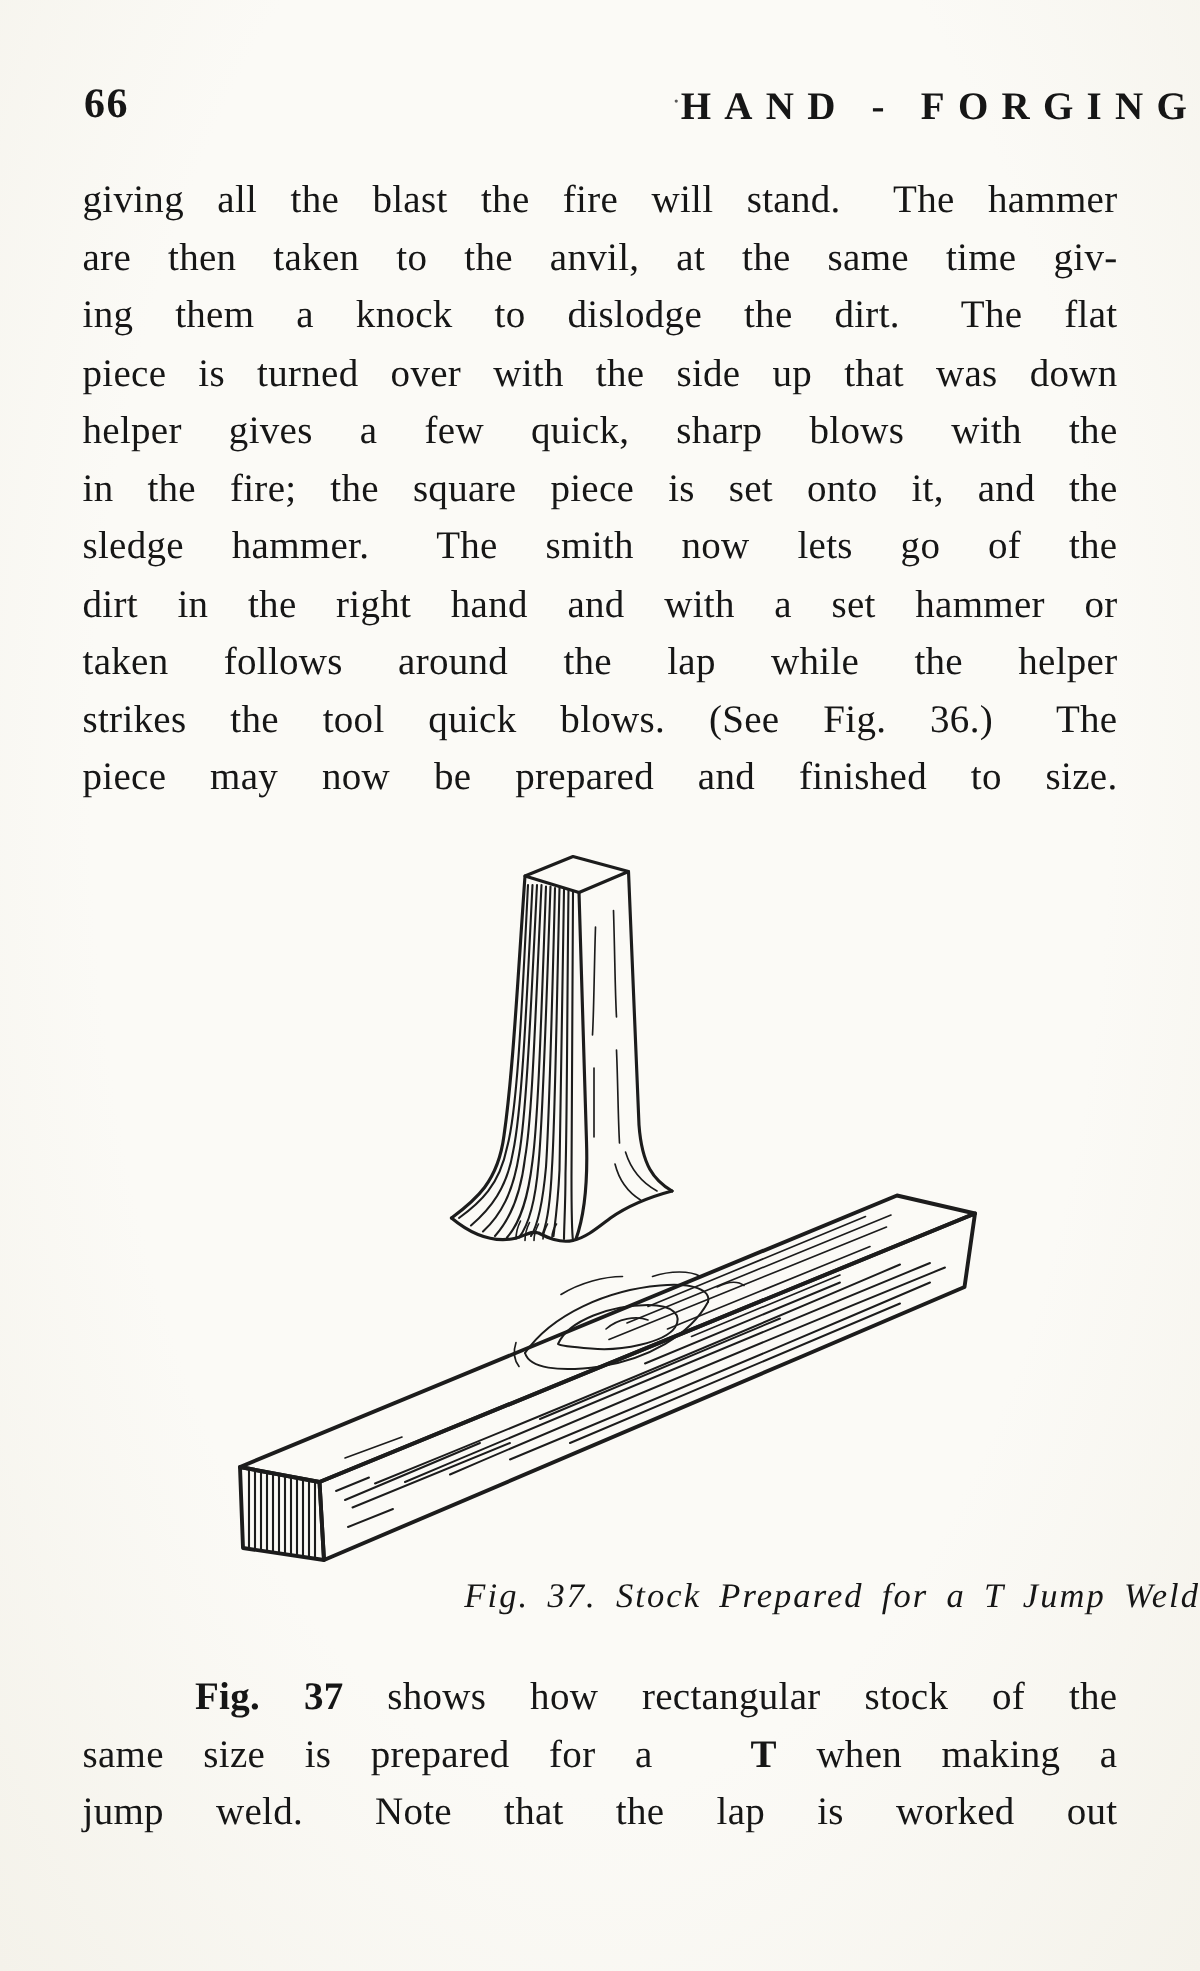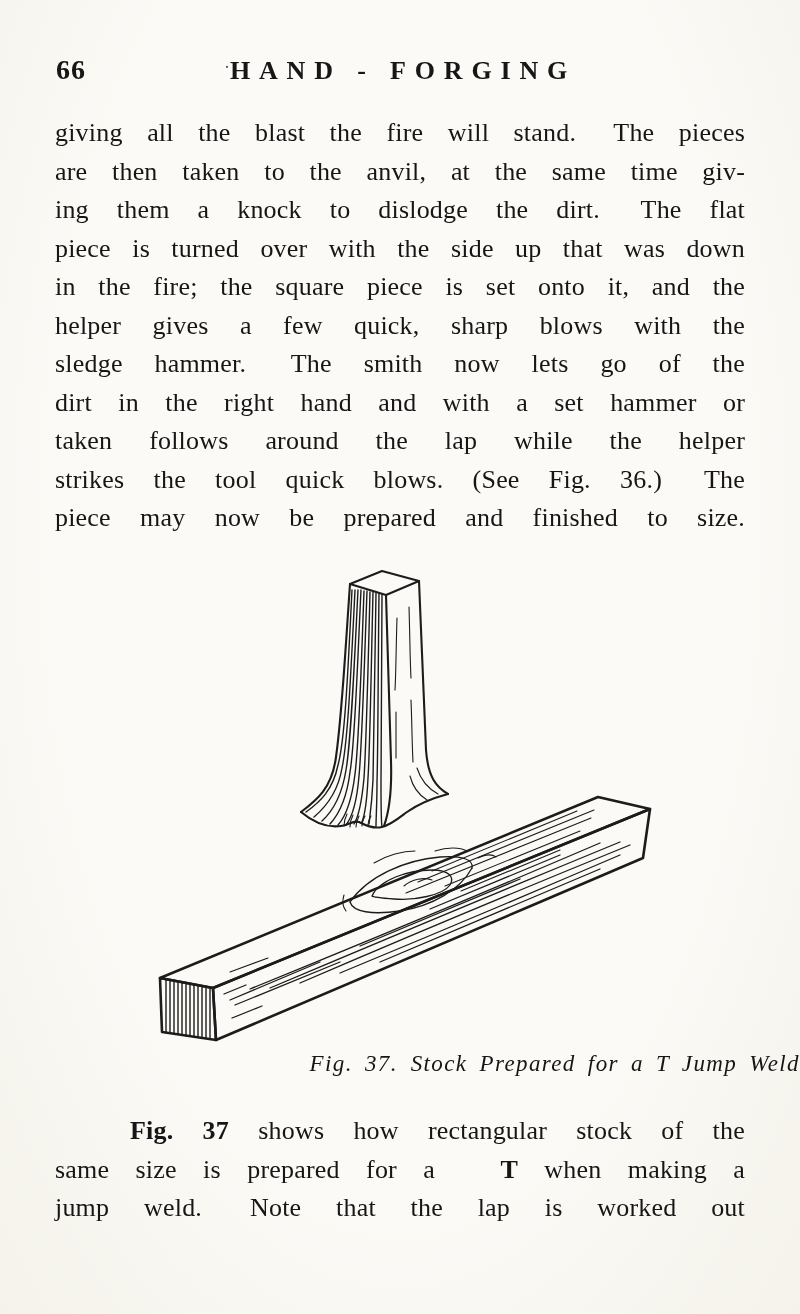--- a/index.html
+++ b/index.html
@@ -21,21 +21,21 @@
     top: 54px;
     font-size: 28px;
     font-weight: bold;
     letter-spacing: 1px;
   }
   .running-header {
     position: absolute;
     left: 0;
     right: 0;
     top: 56px;
-    text-align: center;
+    text-align: right;
     font-size: 26px;
     font-weight: bold;
     letter-spacing: 0.34em;
     white-space: nowrap;
   }
   .running-header .ink-spot {
     font-weight: normal;
     letter-spacing: 0;
     opacity: 0.7;
     font-size: 18px;
@@ -90,26 +90,26 @@
   .fine     { stroke-width: 1.1px; }
 </style>
 </head>
 <body>
 
 <div class="page-number">66</div>
 
 <div class="running-header"><span class="ink-spot">·</span><span>HAND - FORGING</span></div>
 
 <div class="body-para" id="para1">
-    <div class="tline">giving all the blast the fire will stand.  The pieces</div>
+    <div class="tline">giving all the blast the fire will stand.  The hammer</div>
     <div class="tline">are then taken to the anvil, at the same time giv-</div>
     <div class="tline">ing them a knock to dislodge the dirt.  The flat</div>
     <div class="tline">piece is turned over with the side up that was down</div>
+    <div class="tline">helper gives a few quick, sharp blows with the</div>
     <div class="tline">in the fire; the square piece is set onto it, and the</div>
-    <div class="tline">helper gives a few quick, sharp blows with the</div>
     <div class="tline">sledge hammer.  The smith now lets go of the</div>
     <div class="tline">dirt in the right hand and with a set hammer or</div>
     <div class="tline">taken follows around the lap while the helper</div>
     <div class="tline">strikes the tool quick blows. (See Fig. 36.)  The</div>
     <div class="tline">piece may now be prepared and finished to size.</div>
   </div>
 
 <svg class="figure" viewBox="0 0 800 1314" aria-hidden="true">
 
   <g>

